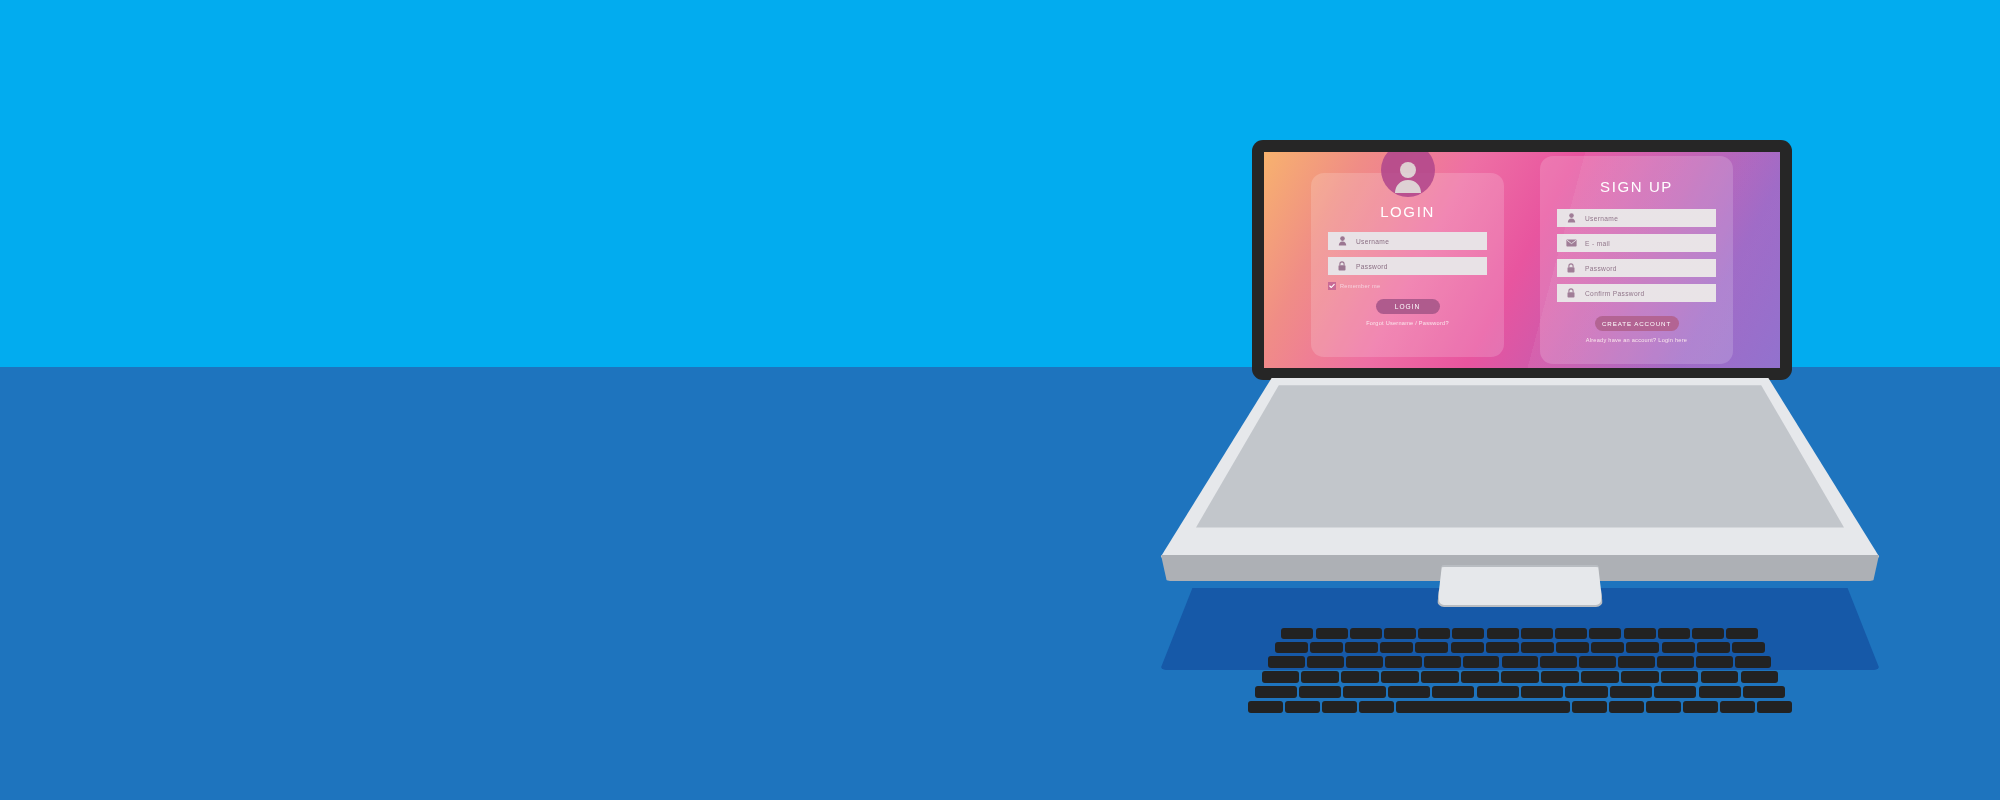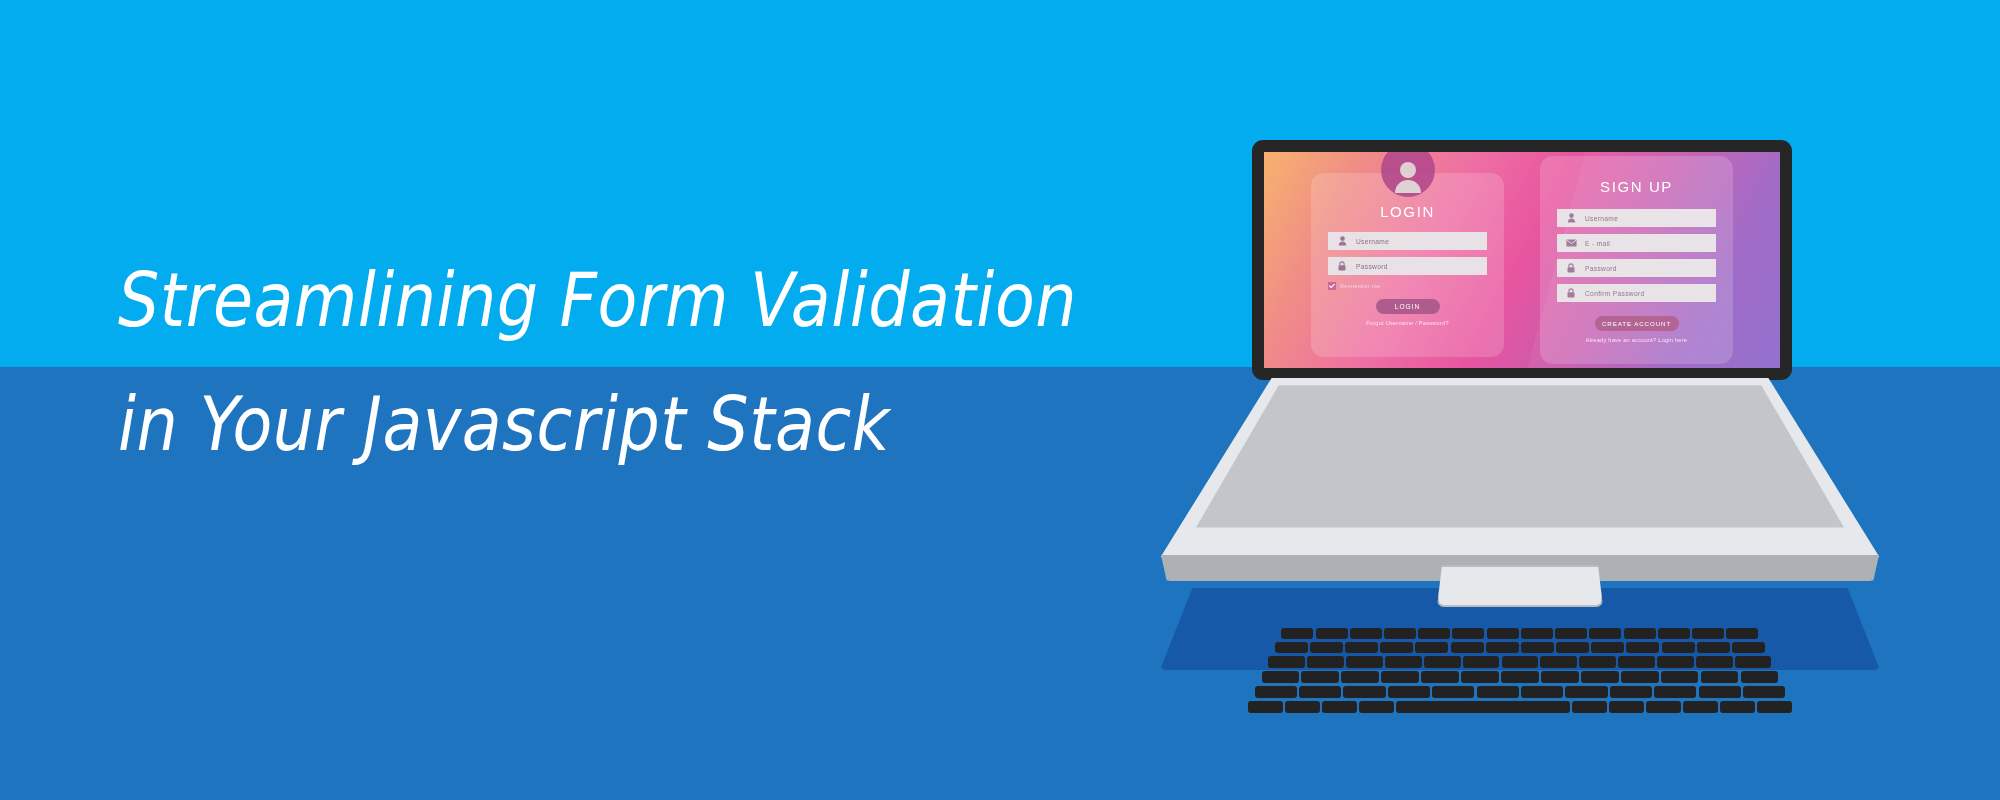--- a/index.html
+++ b/index.html
@@ -227,24 +227,20 @@
   }
 </style>
 </head>
 <body>
 
 <div id="stage">
 
   <div class="band-top"></div>
   <div class="band-bottom"></div>
 
-  <div class="headline">
-    <span class="headline-line">Streamlining Form Validation</span>
-    <span class="headline-line">in Your Javascript Stack</span>
-  </div>
 
   <div id="laptop">
 
     <div class="desk-shadow"></div>
 
     <div class="lid">
       <div class="screen">
 
         <div class="panels">
 

